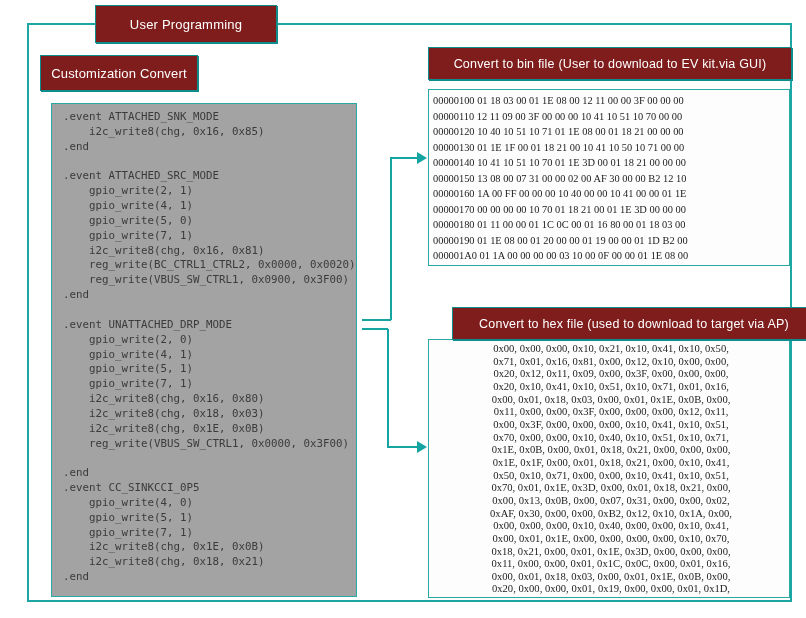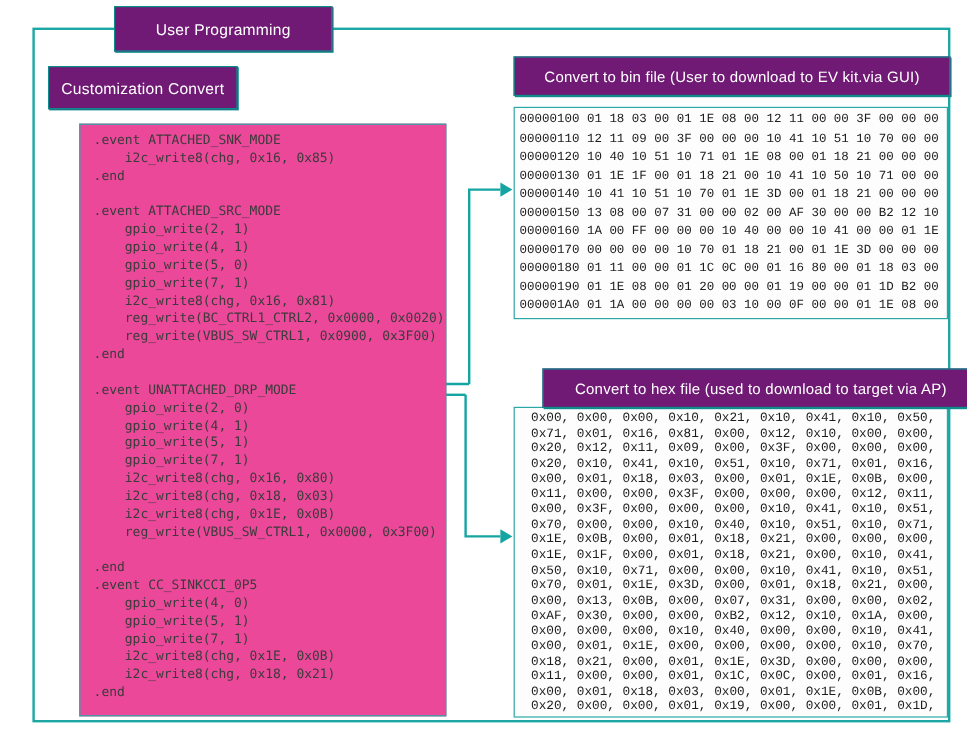--- a/index.html
+++ b/index.html
@@ -6,43 +6,43 @@
   body{
     position:relative;width:806px;height:618px;overflow:hidden;
     font-family:"Liberation Sans",sans-serif;
   }
   .outer-box{
     position:absolute;left:27px;top:23px;width:761px;height:575px;
     border:2px solid #1ca7a5;background:#ffffff;
   }
   .banner{
     position:absolute;display:flex;align-items:center;justify-content:center;
-    background:#701a75;color:#ffffff;
+    background:#7f1d1d;color:#ffffff;
     border:1px solid #0d8c8c;
     box-shadow:1px 1px 0 #0d8c8c;
     font-size:12.5px;letter-spacing:.2px;
     z-index:3;
   }
   .banner-user{left:95px;top:5px;width:180px;height:36px;font-size:13px;}
   .banner-custom{left:40px;top:55px;width:156px;height:34px;font-size:13px;}
   .banner-bin{left:428px;top:47px;width:362px;height:31px;}
   .banner-hex{left:452px;top:307px;width:362px;height:31px;}
   .code-box{
-    position:absolute;left:66px;top:103px;width:306px;height:494px;
-    border:1.5px solid #2aa8a6;background:#ec4899;
+    position:absolute;left:51px;top:103px;width:306px;height:494px;
+    border:1.5px solid #2aa8a6;background:#a3a3a3;
     padding:6px 2px 0 11px;box-sizing:border-box;
     font-family:"DejaVu Sans Mono","Liberation Mono",monospace;
     font-size:10.8px;line-height:14.85px;color:#3b3b3b;
     white-space:pre;overflow:hidden;z-index:2;
   }
   .code-box .code-line{min-height:14.85px;}
   .dump-box{
     position:absolute;background:#fdfdfd;
     border:1.5px solid #2aa8a6;box-sizing:border-box;
-    font-family:Liberation Mono, monospace;
+    font-family:Liberation Serif, serif;
     color:#1c1c1c;white-space:pre;overflow:hidden;z-index:2;
   }
   .bin-box{left:428px;top:89px;width:362px;height:177px;
     padding:3px 0 0 4px;font-size:10.4px;line-height:15.5px;}
   .hex-box{left:428px;top:339px;width:362px;height:259px;
     padding:3px 0 0 4px;font-size:10.6px;line-height:12.65px;text-align:center;}
   .connector-svg{position:absolute;left:0;top:0;z-index:1;}
 </style>
 </head>
 <body>

